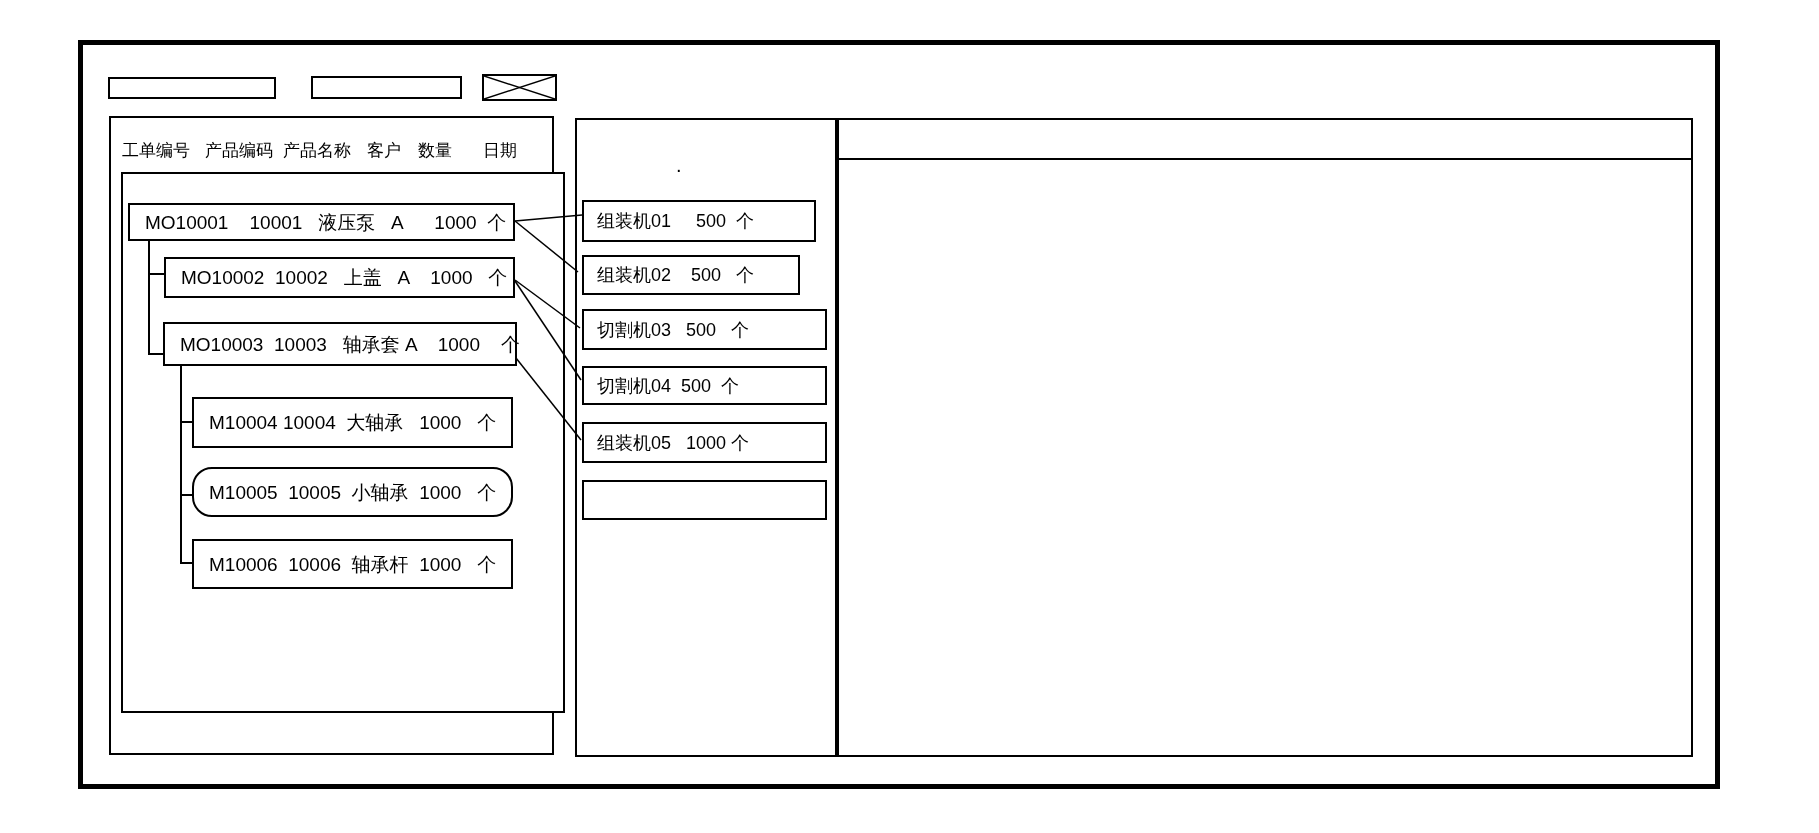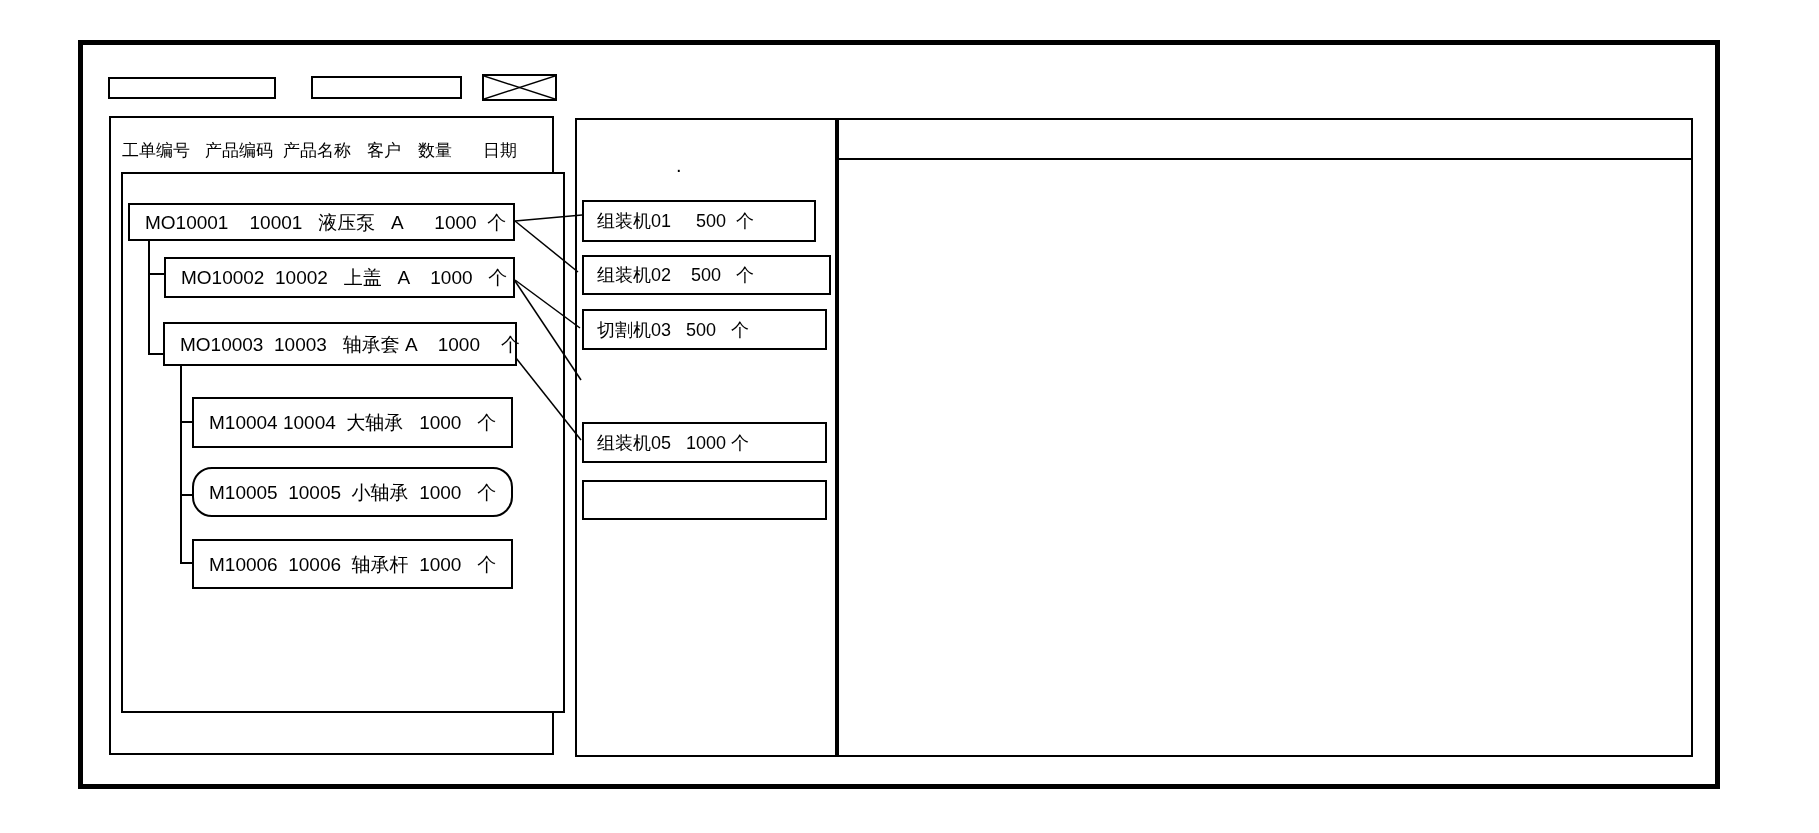--- a/index.html
+++ b/index.html
@@ -59,22 +59,23 @@
         <div class="abs node" style="left:40px;top:148px;width:354px;height:44px;">MO10003  10003   轴承套 A    1000    个</div>
         <div class="abs node" style="left:69px;top:223px;width:321px;height:51px;">M10004 10004  大轴承   1000   个</div>
         <div class="abs node" style="left:69px;top:293px;width:321px;height:50px;border-radius:20px;">M10005  10005  小轴承  1000   个</div>
         <div class="abs node" style="left:69px;top:365px;width:321px;height:50px;">M10006  10006  轴承杆  1000   个</div>
       </div>
     </div>
 
     <div class="abs panel" style="left:492px;top:73px;width:262px;height:639px;">
       <span class="dot" style="left:99px;top:42px;">.</span>
       <div class="abs machine" style="left:5px;top:80px;width:234px;height:42px;">组装机01     500  个</div>
-      <div class="abs machine" style="left:5px;top:135px;width:249px;height:40px;">组装机02    500   个</div>
+      <div class="abs machine" style="left:5px;top:135px;width:218px;height:40px;">组装机02    500   个</div>
       <div class="abs machine" style="left:5px;top:189px;width:245px;height:41px;">切割机03   500   个</div>
+      <div class="abs machine" style="left:5px;top:246px;width:245px;height:39px;">切割机04  500  个</div>
       <div class="abs machine" style="left:5px;top:302px;width:245px;height:41px;">组装机05   1000 个</div>
       <div class="abs machine" style="left:5px;top:360px;width:245px;height:40px;"></div>
     </div>
 
     <div class="abs panel" style="left:754px;top:73px;width:856px;height:639px;">
       <div class="divider" style="top:38px;"></div>
     </div>
   </div>
 
   <svg class="overlay" width="1819" height="833" viewBox="0 0 1819 833">

